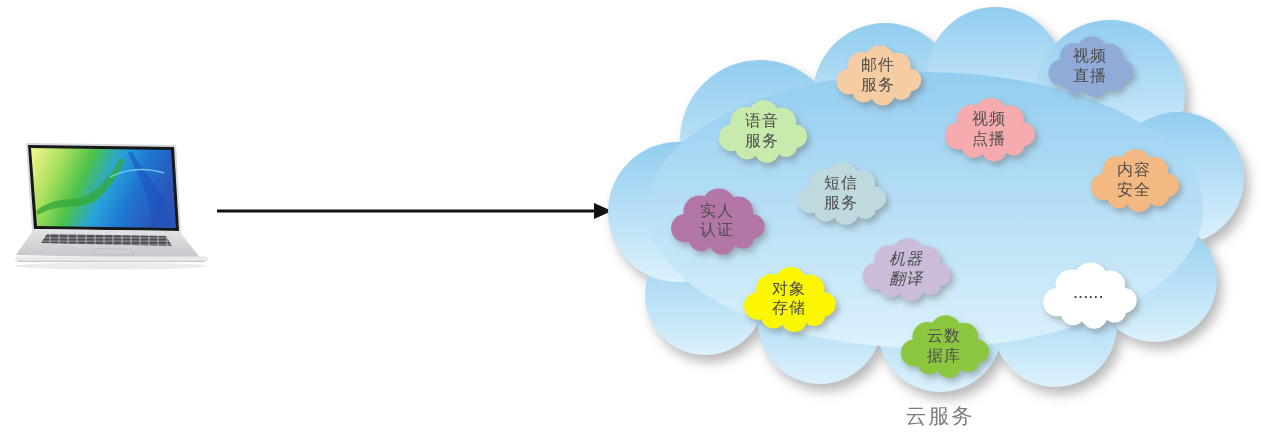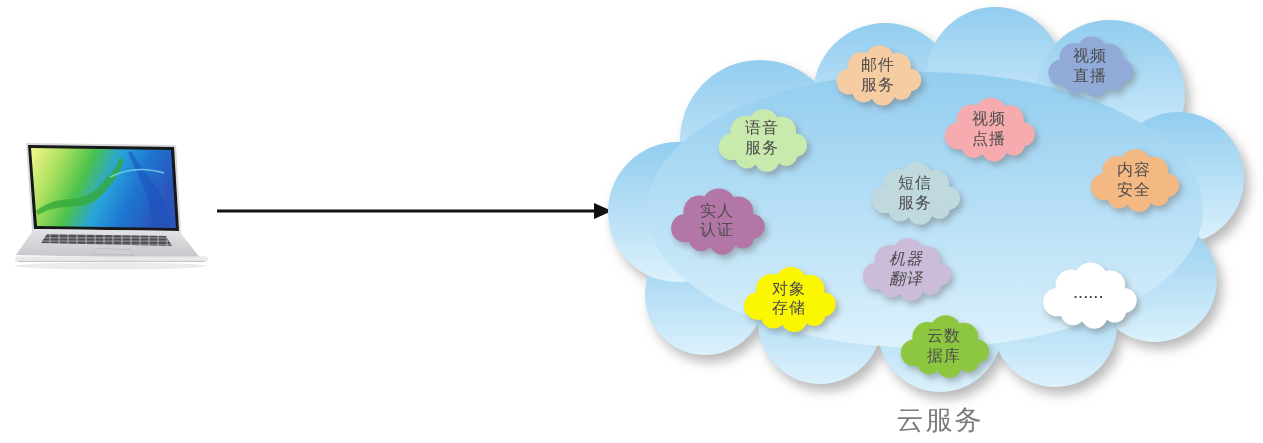--- a/index.html
+++ b/index.html
@@ -21,21 +21,21 @@
   .service-cloud svg{display:block;}
   .service-label{
     position:absolute;left:0;top:0;right:0;bottom:4%;
     display:flex;align-items:center;justify-content:center;
     text-align:center;font-size:16px;line-height:1.22;
     color:#4c4c4c;font-weight:500;letter-spacing:1px;white-space:pre-line;
   }
   .service-label.dots{font-size:13px;font-weight:700;letter-spacing:1.5px;color:#3e3e3e;}
   .cloud-caption{
     position:absolute;left:840px;top:402px;width:200px;
-    text-align:center;font-size:27px;color:#7d7d7d;letter-spacing:2px;
+    text-align:center;font-size:21px;color:#7d7d7d;letter-spacing:2px;
   }
 </style>
 </head>
 <body>
 
 <div class="canvas">
 
   <svg class="laptop" viewBox="0 0 200 148">
     <defs>
       <linearGradient id="wallGrad" x1="0" y1="0.1" x2="1" y2="0.35">
@@ -134,21 +134,21 @@
             <circle cx="100" cy="50" r="14"></circle>
             <circle cx="89" cy="62" r="13"></circle>
             <circle cx="66" cy="67" r="15"></circle>
             <circle cx="42" cy="64" r="14"></circle>
             <ellipse cx="61" cy="49" rx="41" ry="21"></ellipse>
           </g>
         </svg>
         <div class="service-label">视频
 直播</div>
       </div>
-      <div class="service-cloud" style="left: 762px; top: 141px; width: 100px; height: 75px; font-family: Liberation Mono, monospace;">
+      <div class="service-cloud" style="left: 762px; top: 132px; width: 100px; height: 75px;">
         <svg viewBox="0 0 120 90" width="100" height="75">
           <g fill="#C9EAAD">
             <circle cx="24" cy="52" r="16"></circle>
             <circle cx="40" cy="33" r="18"></circle>
             <circle cx="62" cy="26" r="19"></circle>
             <circle cx="84" cy="33" r="17"></circle>
             <circle cx="100" cy="50" r="14"></circle>
             <circle cx="89" cy="62" r="13"></circle>
             <circle cx="66" cy="67" r="15"></circle>
             <circle cx="42" cy="64" r="14"></circle>
@@ -168,21 +168,21 @@
             <circle cx="100" cy="50" r="14"></circle>
             <circle cx="89" cy="62" r="13"></circle>
             <circle cx="66" cy="67" r="15"></circle>
             <circle cx="42" cy="64" r="14"></circle>
             <ellipse cx="61" cy="49" rx="41" ry="21"></ellipse>
           </g>
         </svg>
         <div class="service-label">视频
 点播</div>
       </div>
-      <div class="service-cloud" style="left: 915px; top: 194px; width: 100px; height: 75px;">
+      <div class="service-cloud" style="left: 841px; top: 194px; width: 100px; height: 75px;">
         <svg viewBox="0 0 120 90" width="100" height="75">
           <g fill="#BFD9DF">
             <circle cx="24" cy="52" r="16"></circle>
             <circle cx="40" cy="33" r="18"></circle>
             <circle cx="62" cy="26" r="19"></circle>
             <circle cx="84" cy="33" r="17"></circle>
             <circle cx="100" cy="50" r="14"></circle>
             <circle cx="89" cy="62" r="13"></circle>
             <circle cx="66" cy="67" r="15"></circle>
             <circle cx="42" cy="64" r="14"></circle>

